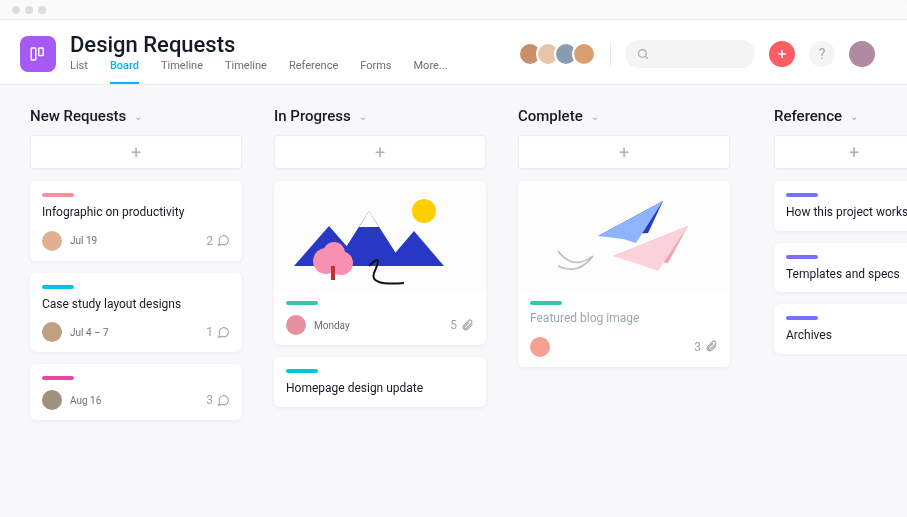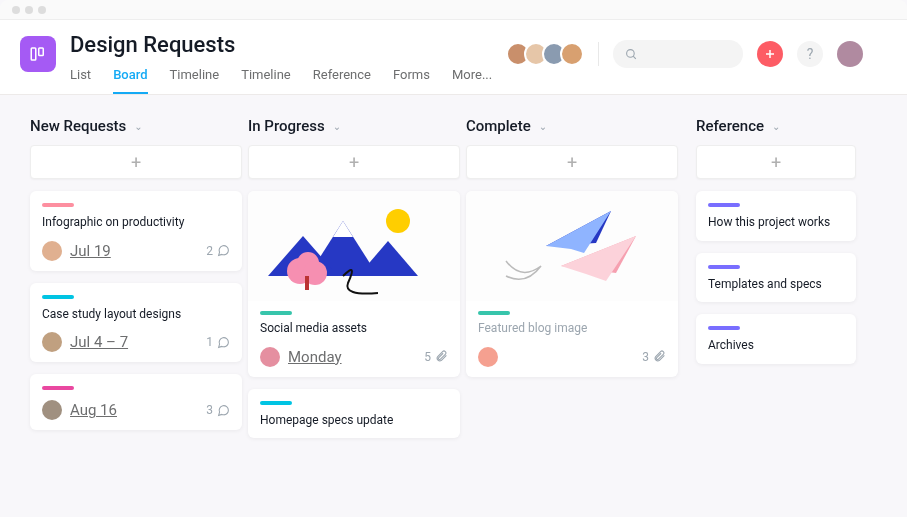--- a/index.html
+++ b/index.html
@@ -21,34 +21,34 @@
     gap: 5px;
     border-radius: 8px 8px 0 0;
   }
   .dot { width: 8px; height: 8px; border-radius: 50%; background: #ddd; }
 
   .header {
     background: #fff;
     border-bottom: 1px solid #edeae9;
     display: flex;
     align-items: flex-start;
-    padding: 12px 44px 0 20px;
+    padding: 12px 32px 0 20px;
   }
   .project-icon {
     width: 36px; height: 36px;
     border-radius: 8px;
     background: #a55af4;
     display: flex; align-items: center; justify-content: center;
     margin-right: 14px;
     margin-top: 4px;
     flex-shrink: 0;
   }
   .title-block { flex: 1; }
   .page-title { font-size: 22px; font-weight: 500; color: #151b26; }
-  .tabs { display: flex; gap: 22px; margin-top: 10px; font-size: 13px; color: #6d6e6f; }
+  .tabs { display: flex; gap: 22px; margin-top: 2px; font-size: 11px; color: #6d6e6f; }
   .tab { padding-bottom: 10px; cursor: pointer; }
   .tab.active { color: #14aaf5; border-bottom: 2px solid #14aaf5; font-weight: 500; }
 
   .header-right { display: flex; align-items: center; gap: 14px; margin-top: 8px; }
   .avatars { display: flex; }
   .avatars .avatar { margin-left: -6px; border: 2px solid #fff; }
   .avatar {
     width: 24px; height: 24px; border-radius: 50%; flex-shrink: 0;
     display:inline-flex; align-items:center; justify-content:center;
     font-size:10px; color:#fff;
@@ -60,21 +60,21 @@
   }
   .action-plus {
     width: 26px; height: 26px; border-radius: 50%; background: #fd5c65;
     display: flex; align-items: center; justify-content: center; color: #fff; font-size: 16px;
   }
   .action-help {
     width: 26px; height: 26px; border-radius: 50%; background: #f4f4f4;
     display: flex; align-items: center; justify-content: center; color: #9ca6af; font-size: 14px;
   }
 
-  .board { display: flex; gap: 6px; padding: 22px 30px; }
+  .board { display: flex; gap: 32px; padding: 22px 30px; }
   .column { width: 212px; flex-shrink: 0; }
   .column.narrow { width: 160px; margin-left: 12px; }
   .col-head { display: flex; align-items: center; gap: 8px; font-size: 15px; font-weight: 500; margin-bottom: 10px; cursor: pointer; }
   .chevron { color: #9ca6af; font-size: 10px; }
   .add-card-btn {
     height: 34px; background: #fff; border: 1px solid #eee; border-radius: 4px;
     display: flex; align-items: center; justify-content: center; color: #b0b0b0;
     font-size: 18px; cursor: pointer; margin-bottom: 12px;
     box-shadow: 0 1px 2px rgba(0,0,0,0.04);
   }
@@ -86,21 +86,21 @@
   .tag { height: 4px; border-radius: 4px; margin-bottom: 8px; }
   .t-pink { width: 32px; background: #fd8fa0; }
   .t-cyan { width: 32px; background: #00c4e3; }
   .t-magenta { width: 32px; background: #e948a0; }
   .t-teal { width: 32px; background: #37c5ab; }
   .t-purple { width: 32px; background: #796eff; }
   .card-title { font-size: 12px; color: #151b26; line-height: 1.3; }
   .card-meta { display: flex; align-items: center; justify-content: space-between; margin-top: 10px; }
   .meta-left { display: flex; align-items: center; gap: 8px; }
   .meta-left .avatar { width: 20px; height: 20px; }
-  .date { font-size: 15px; color: #6d6e6f; text-decoration: underline; }
+  .date { font-size: 10px; color: #6d6e6f; }
   .date.today { color: #00bf9c; }
   .meta-right { display: flex; align-items: center; gap: 4px; color: #9ca6af; font-size: 12px; }
   .cover-img { width: 100%; height: 110px; border-radius: 6px 6px 0 0; display:block; position:relative; overflow:hidden; background:#fdfdfd; }
   .card.cover .tag { margin: 10px 12px 6px; }
   .card.cover .card-title { padding: 0 12px; }
   .card.cover .card-title.muted { color:#9ca6af; }
   .card.cover .card-meta { padding: 0 12px; }
 
   
   .illu-mtn svg, .illu-plane svg { position:absolute; inset:0; }
@@ -234,38 +234,37 @@
           <polygon points="20,85 55,45 90,85" fill="#2638c4"></polygon>
           <polygon points="110,85 140,50 170,85" fill="#2638c4"></polygon>
           <path d="M95 85 Q 110 70 100 92 Q 95 105 130 102" stroke="#111" stroke-width="2" fill="none"></path>
           <circle cx="52" cy="80" r="13" fill="#f68fb1"></circle>
           <circle cx="60" cy="72" r="11" fill="#f68fb1"></circle>
           <circle cx="67" cy="82" r="12" fill="#f68fb1"></circle>
           <rect x="57" y="85" width="4" height="14" fill="#b33"></rect>
         </svg>
       </div>
       <div class="tag t-teal"></div>
-      <div class="card-title">Social media assets</div>
       <div class="card-meta">
         <div class="meta-left">
           <span class="avatar" style="background:#e58fa0"></span>
           <span class="date">Monday</span>
         </div>
         <div class="meta-right">
           <span>5</span>
           <svg width="13" height="13" viewBox="0 0 24 24" fill="none" stroke="#9ca6af" stroke-width="2">
               <path d="M21 10l-9 9a5 5 0 0 1-7-7l9-9a3.5 3.5 0 0 1 5 5l-9 9a2 2 0 0 1-3-3l8-8"></path>
             </svg>
         </div>
       </div>
     </div>
 
     <div class="card">
       <div class="tag t-cyan"></div>
-      <div class="card-title">Homepage specs update</div>
+      <div class="card-title">Homepage design update</div>
     </div>
   </div>
 
   <div class="column">
     <div class="col-head">
       <span>Complete</span>
       <span class="chevron">⌄</span>
     </div>
     <div class="add-card-btn">+</div>
 

